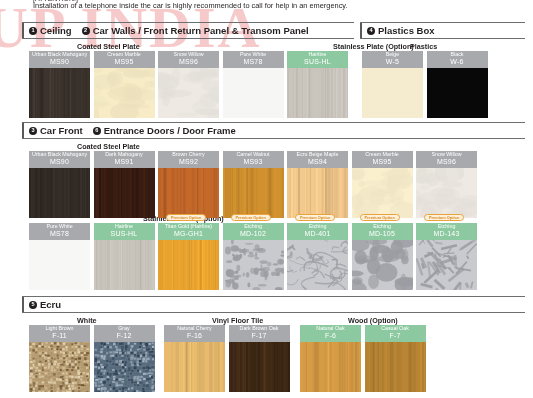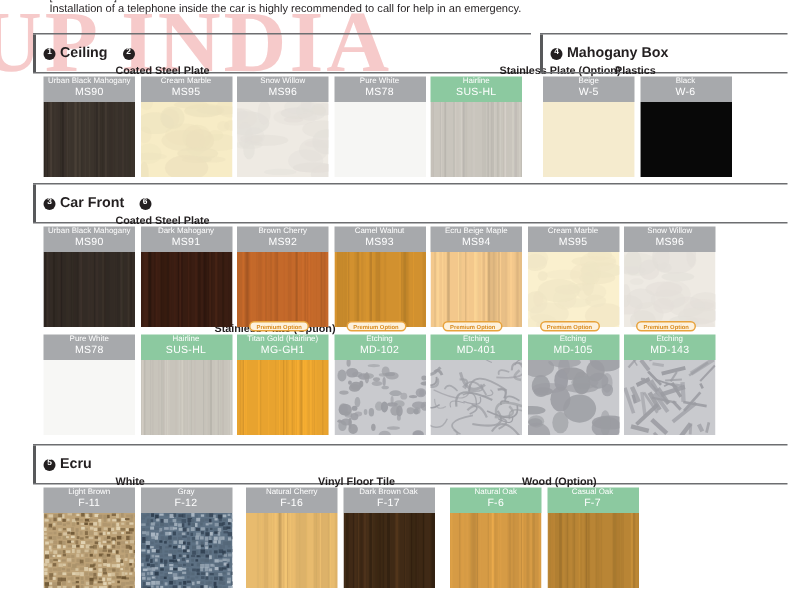--- a/index.html
+++ b/index.html
@@ -32,21 +32,21 @@
   .note-line{
     position:absolute;left:33px;top:1px;
     font-size:7.4px;color:#231f20;white-space:nowrap;
   }
 
   
   .sec{position:absolute;}
   .sec-head{
     border-top:1px solid #6d6e71;
     border-bottom:1px solid #6d6e71;
-    height:27px;
+    height:17px;
     display:flex;align-items:center;
     position:relative;
     box-sizing:border-box;
   }
   .sec-head:before{
     content:"";position:absolute;left:0;top:0;bottom:0;width:2px;background:#58595b;
   }
   .sec-title{
     font-size:9.5px;font-weight:bold;color:#231f20;
     padding-left:7px;display:flex;align-items:center;gap:3px;white-space:nowrap;
@@ -96,44 +96,46 @@
   <div class="attention">[ATTENTION!]</div>
   <div class="note-line">Installation of a telephone inside the car is highly recommended to call for help in an emergency.</div>
 
   <div class="sec" style="left:22px;top:22px;width:332px;">
     <div class="sec-head">
       <div class="sec-title">
         <span class="num">1</span>
         <span>Ceiling</span>
         <span class="gap"></span>
         <span class="num">2</span>
+        <span>Car Walls / Front Return Panel &amp; Transom Panel</span>
       </div>
     </div>
   </div>
 
   <div class="glabel" style="left:29px;top:42px;">Coated Steel Plate</div>
   <div class="glabel" style="left:285px;top:42px;">Stainless Plate (Option)</div>
 
   <div class="sec" style="left:360px;top:22px;width:165px;">
     <div class="sec-head">
       <div class="sec-title">
         <span class="num">4</span>
-        <span>Mahogany Box</span>
+        <span>Plastics Box</span>
       </div>
     </div>
   </div>
   <div class="glabel" style="left:362px;top:42px;">Plastics</div>
 
   <div class="sec" style="left:22px;top:122px;width:503px;">
     <div class="sec-head">
       <div class="sec-title">
         <span class="num">3</span>
         <span>Car Front</span>
         <span class="gap"></span>
         <span class="num">6</span>
+        <span>Entrance Doors / Door Frame</span>
       </div>
     </div>
   </div>
   <div class="glabel" style="left:29px;top:142px;">Coated Steel Plate</div>
   <div class="glabel" style="left:95px;top:214px;">Stainless Plate (Option)</div>
 
   <div class="sec" style="left:22px;top:296px;width:503px;">
     <div class="sec-head">
       <div class="sec-title">
         <span class="num">5</span>

